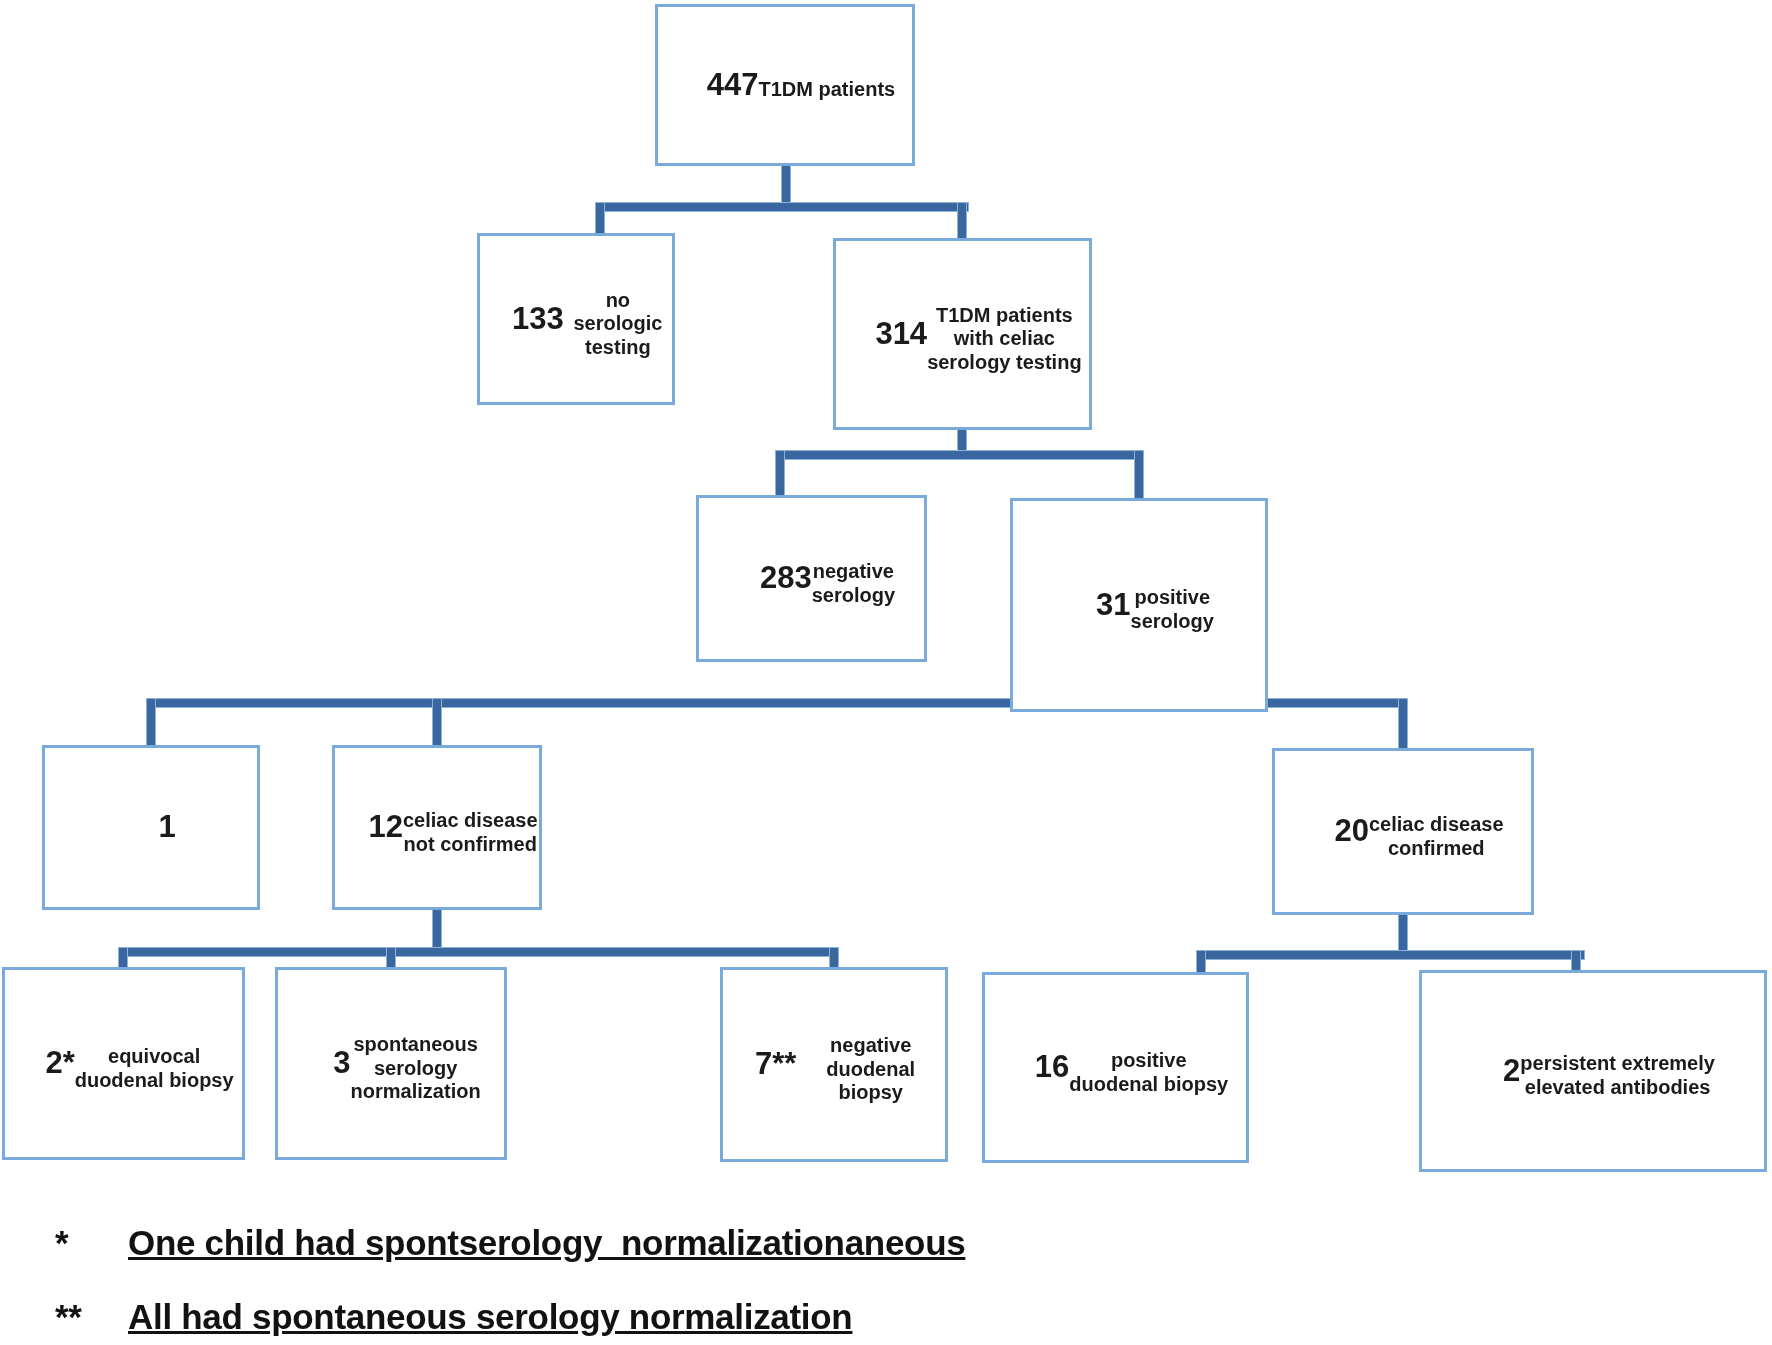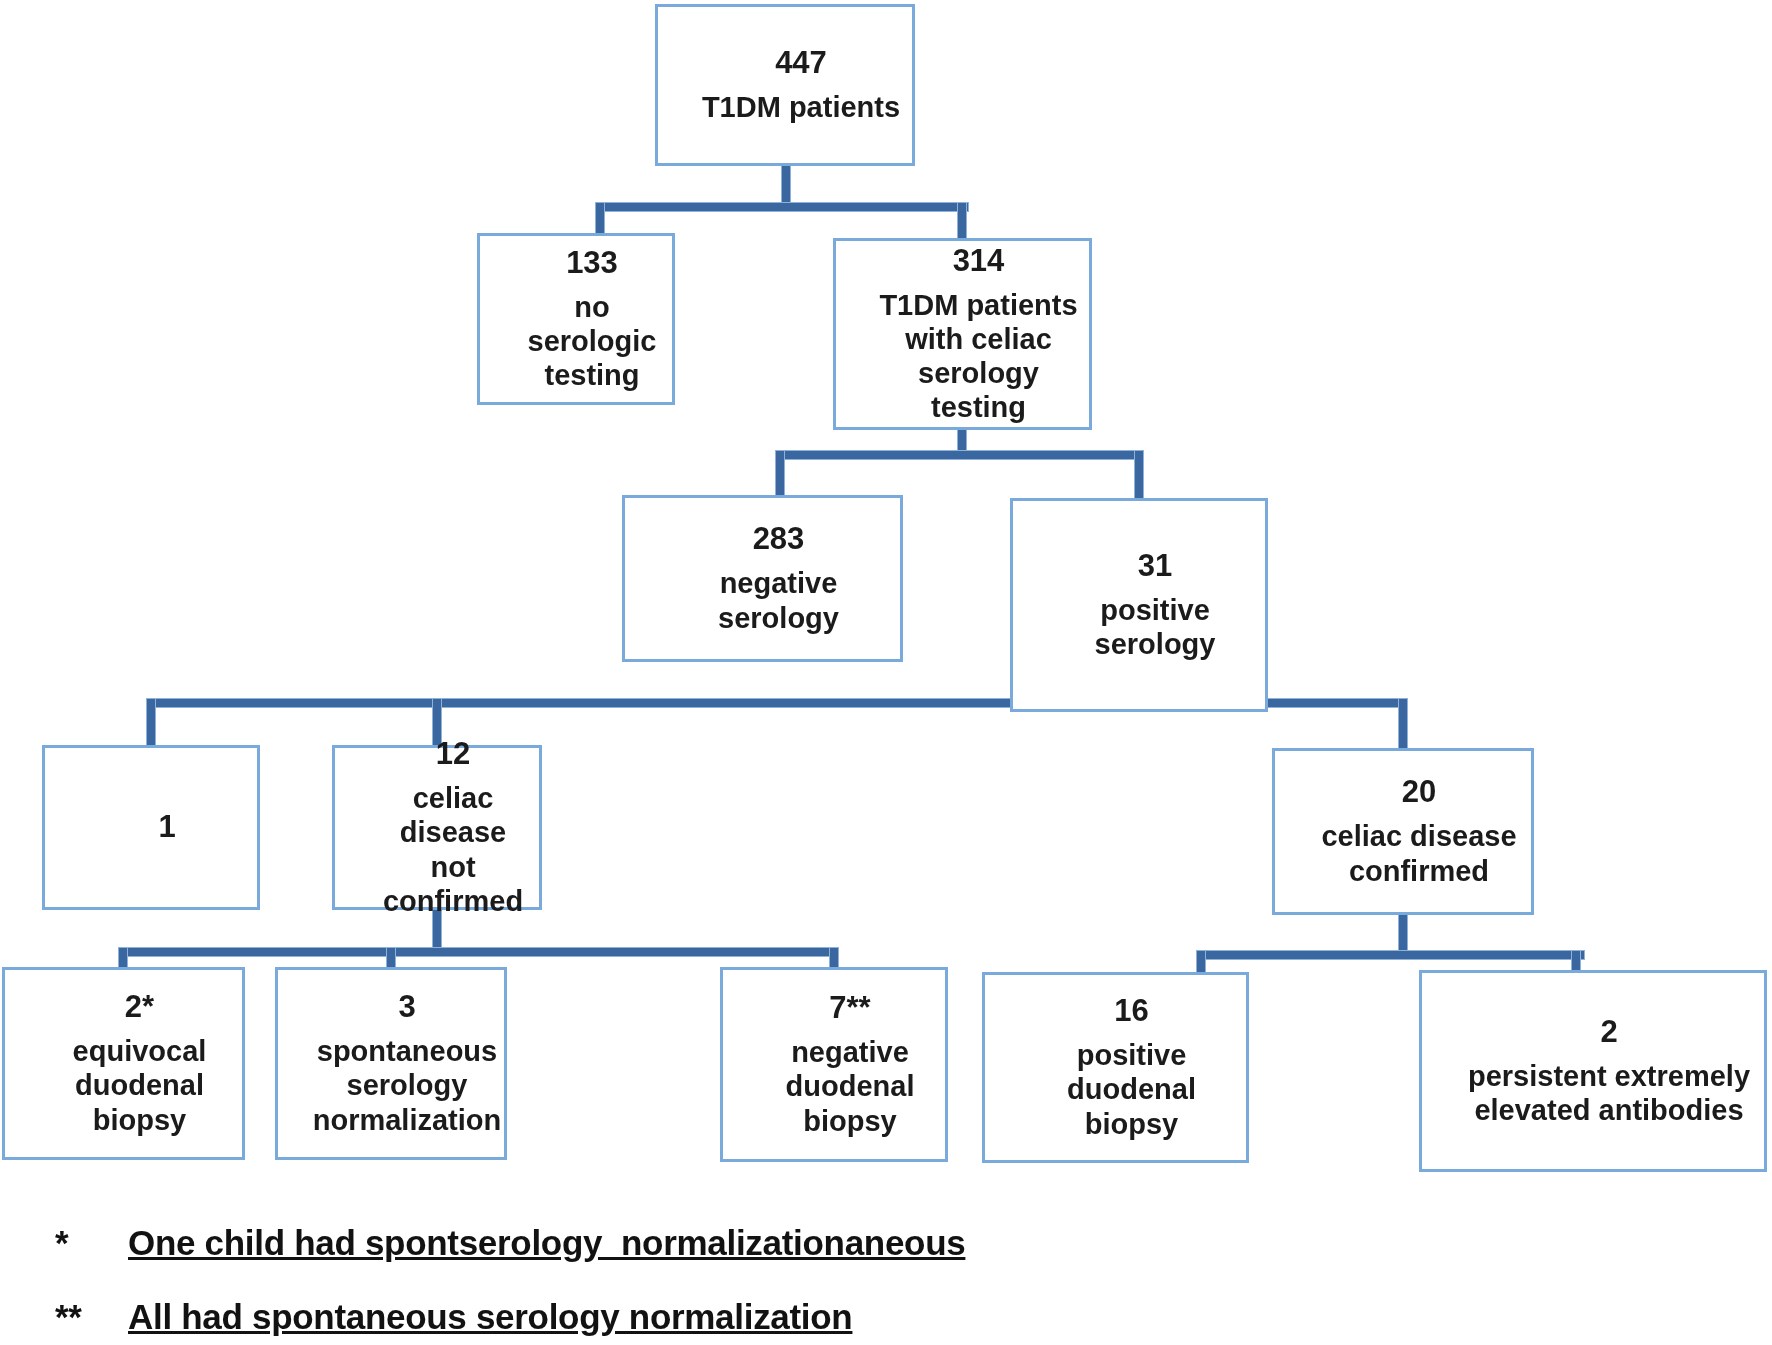--- a/index.html
+++ b/index.html
@@ -8,27 +8,27 @@
     width:1772px;height:1345px;
     background:#ffffff;
     font-family:"Liberation Sans", sans-serif;
     overflow:hidden;
   }
   .node{
     position:absolute;
     box-sizing:border-box;
     background:#ffffff;
     border:3px solid var(--box-border,#79aadb);
-    display:flex;flex-direction:column;
+    display:flex;flex-direction:row;
     align-items:center;justify-content:center;
     text-align:center;
     color:#1b1b1b;font-weight:700;padding-left:32px;
   }
   .node .count{font-size:31px;line-height:1.1;}
-  .node .label{font-size:29px;line-height:1.18;margin-top:10px;white-space:pre-line;}
+  .node .label{font-size:20px;line-height:1.18;margin-top:10px;white-space:pre-line;}
   .seg{
     position:absolute;
     background:var(--connector,#3a67a0);
     box-shadow:0 0 0 1px #8fb2d9;
   }
   .footnote{
     position:absolute;left:55px;
     display:flex;align-items:flex-start;
     color:#121212;font-weight:700;font-size:35px;line-height:1.1;
     letter-spacing:-0.3px;
@@ -89,21 +89,21 @@
 testing</div>
   </div>
 
   <div class="node" style="left:833px;top:238px;width:259px;height:192px">
     <div class="count">314</div>
     <div class="label">T1DM patients
 with celiac
 serology testing</div>
   </div>
 
-  <div class="node" style="left:622px;top:495px;width:281px;height:167px">
+  <div class="node" style="left:696px;top:495px;width:231px;height:167px">
     <div class="count">283</div>
     <div class="label">negative
 serology</div>
   </div>
 
   <div class="node" style="left:1010px;top:498px;width:258px;height:214px">
     <div class="count">31</div>
     <div class="label">positive
 serology</div>
   </div>

